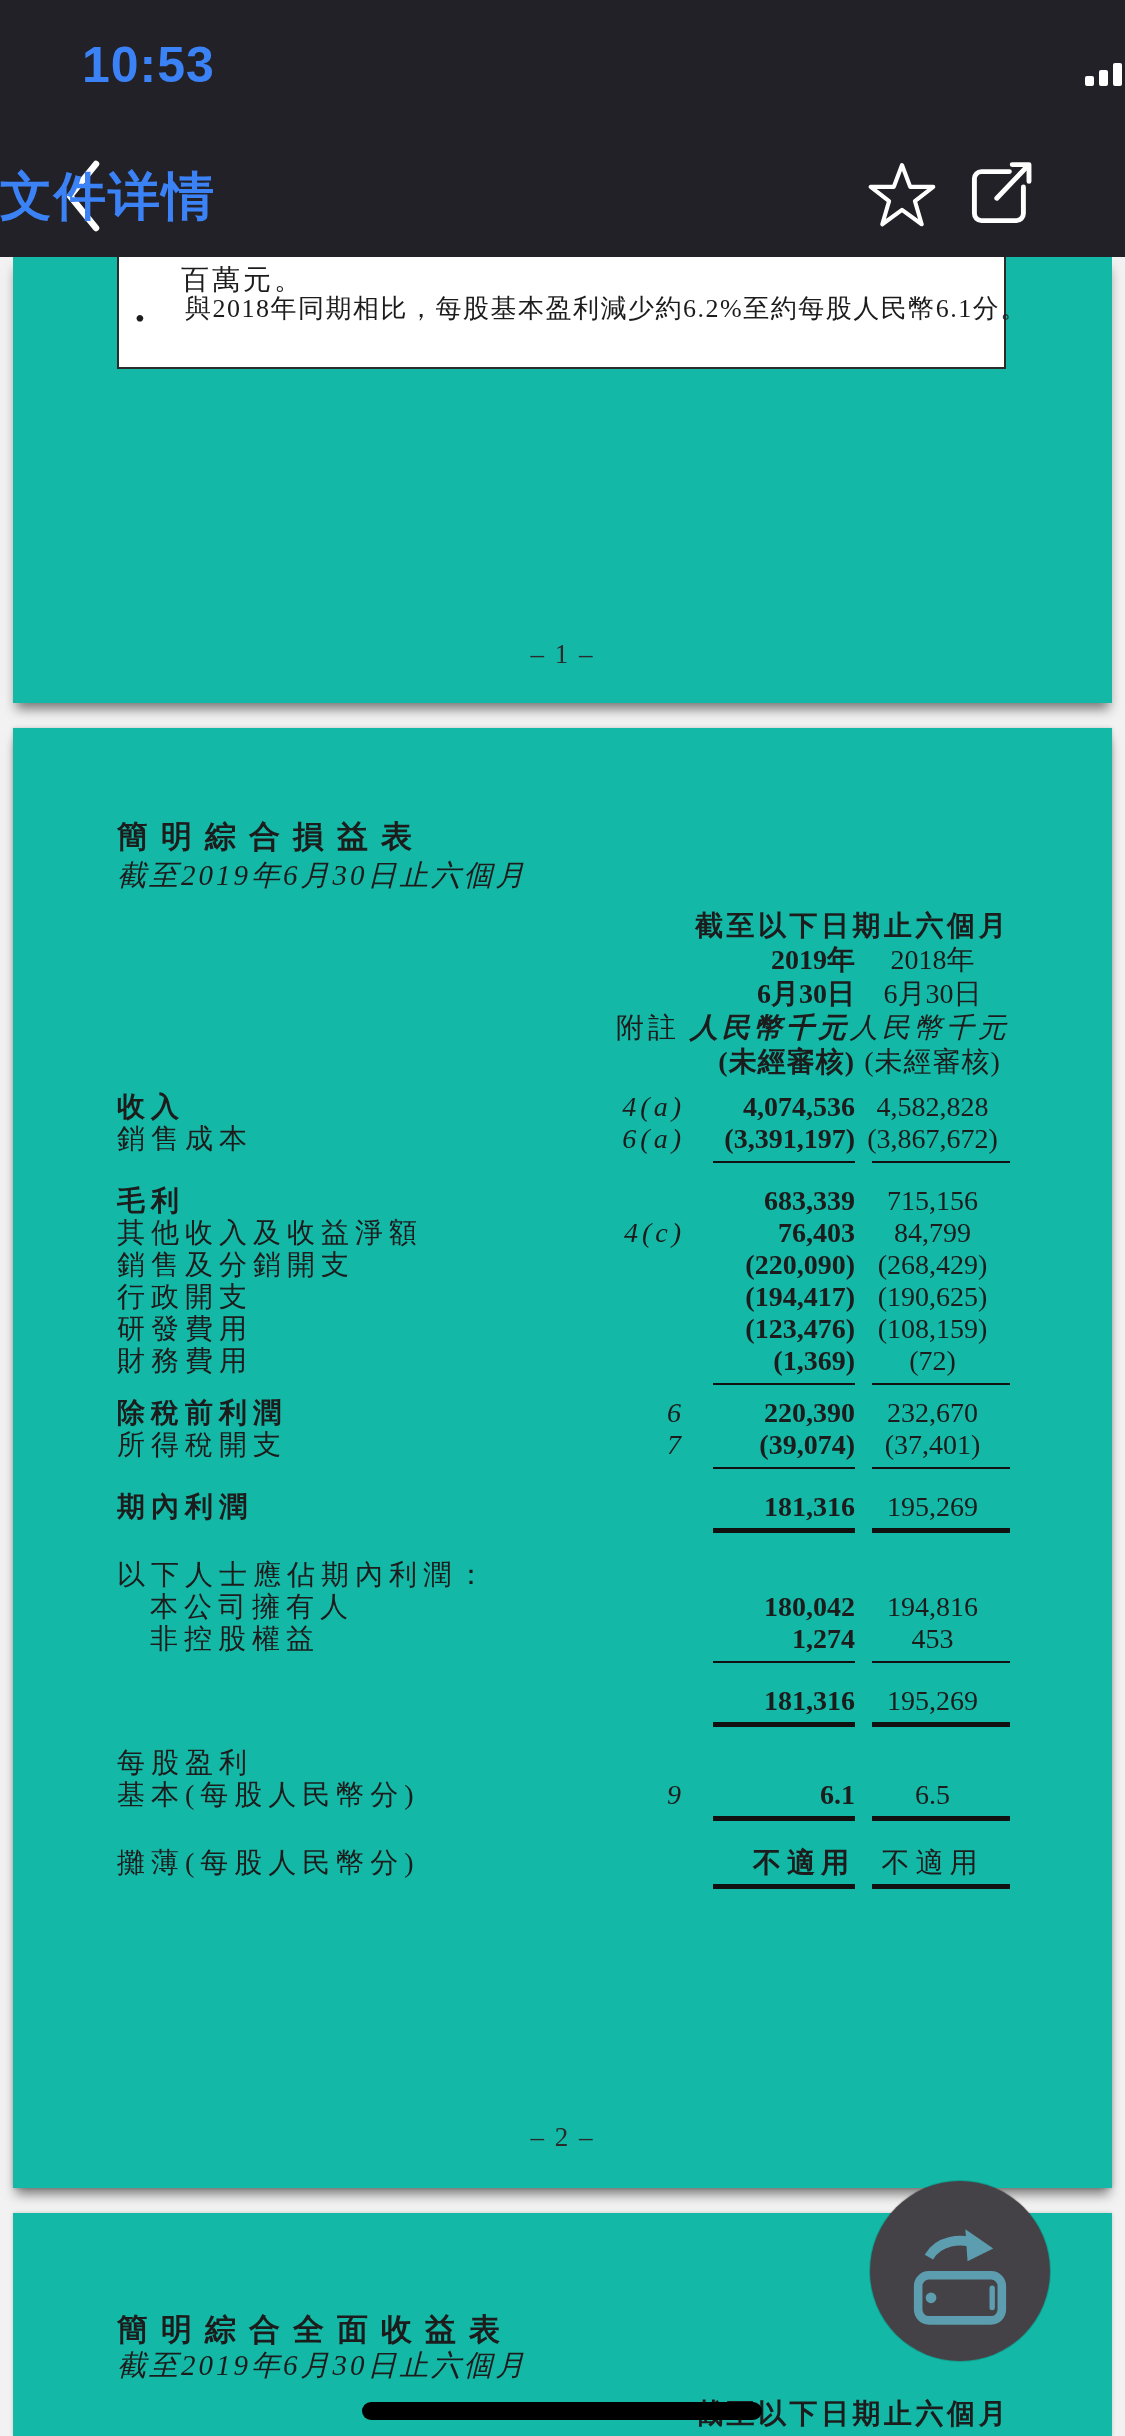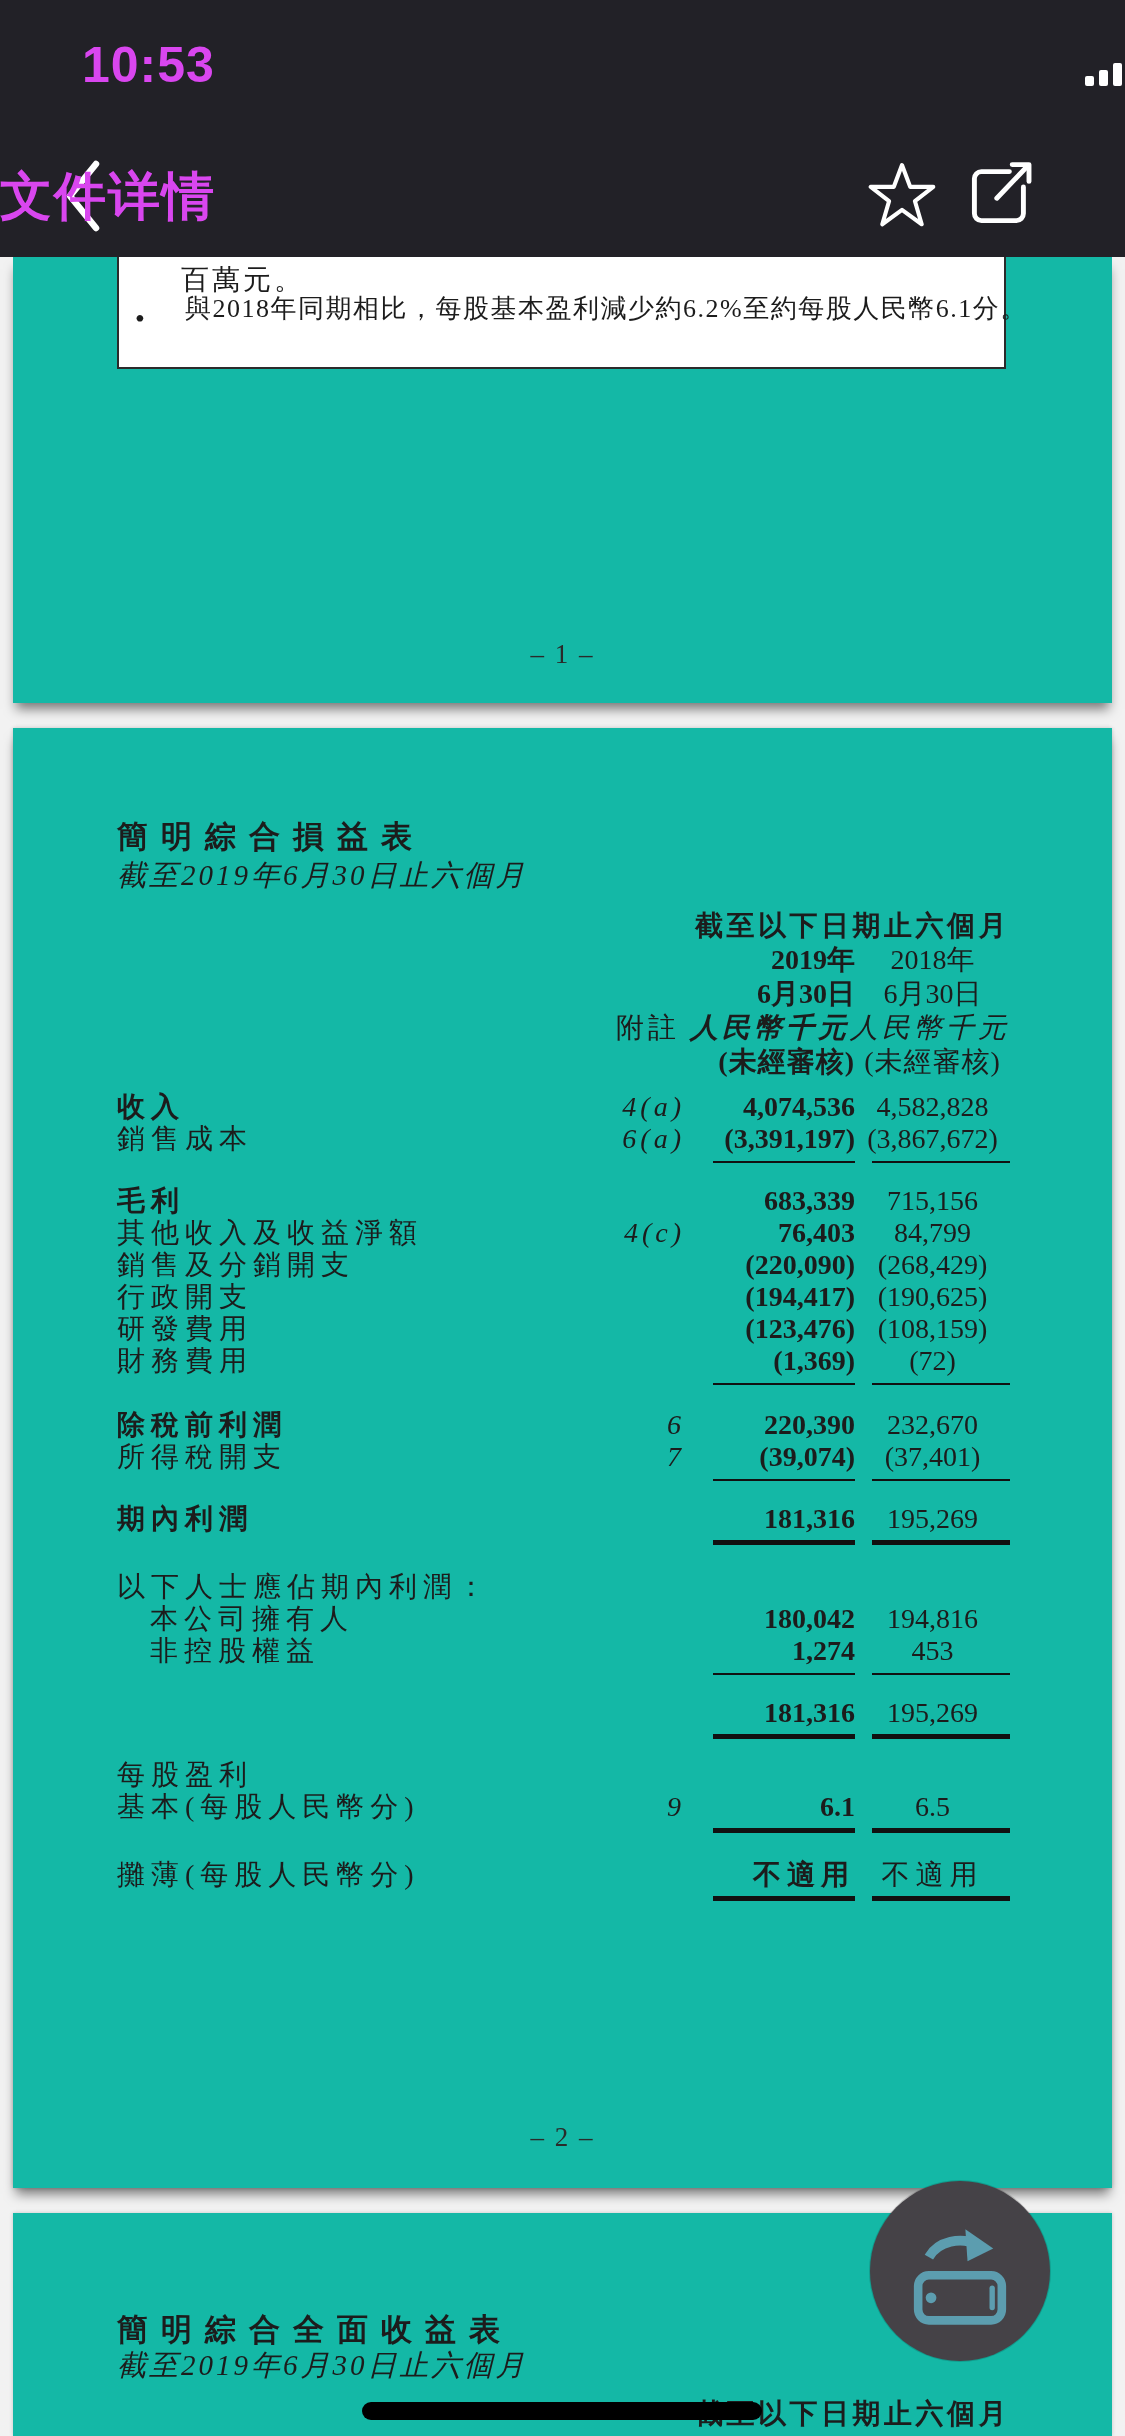--- a/index.html
+++ b/index.html
@@ -8,21 +8,21 @@
     position:relative; width:1125px; height:2436px; overflow:hidden;
     background:#f2f2f2;
     font-family:"Liberation Serif","DejaVu Serif",serif;
     color:#1c1c1c;
   }
 
   
   .top-bar {
     position:absolute; top:0; left:0; width:1125px; height:257px;
     background:#222127; z-index:10;
-    font-family:"Liberation Sans","DejaVu Sans",sans-serif; color:#d946ef;
+    font-family:"Liberation Sans","DejaVu Sans",sans-serif; color:#3b82f6;
   }
   .sb-time {
     position:absolute; left:82px; top:36px; font-size:50px; font-weight:700;
     letter-spacing:1px;
   }
   .sb-icons { position:absolute; right:40px; top:48px; height:40px; }
   .sig { position:absolute; left:0; bottom:2px; width:58px; height:34px; }
   .sig i { position:absolute; bottom:0; width:9px; border-radius:2px; background:#fff; }
   .sig i:nth-child(1){ left:0;  height:10px; }
   .sig i:nth-child(2){ left:14px; height:16px; }
@@ -70,21 +70,21 @@
   .c-label { flex:1 1 auto; letter-spacing:6px; white-space:nowrap; }
   .c-note  { flex:0 0 100px; text-align:right; font-style:italic; letter-spacing:4px; }
   .c-v1    { flex:0 0 170px; text-align:right; font-weight:700; position:relative; white-space:nowrap; }
   .c-v2    { flex:0 0 155px; text-align:center; position:relative; white-space:nowrap; }
   .period-hdr { text-align:right; font-weight:700; font-size:28px; letter-spacing:3.5px; height:34px; line-height:34px; }
   .it { font-style:italic; letter-spacing:4px; }
   .ls1 { letter-spacing:1px; }
   .b { font-weight:700; }
   .ind { padding-left:33px; }
   .rows { margin-top:12px; }
-  .gap-sm { margin-top:32px; }
+  .gap-sm { margin-top:20px; }
   .gap-md { margin-top:30px; }
   .gap-lg { margin-top:36px; }
   .naval { letter-spacing:6px; }
   .ul-thin::after, .ul-thick::after {
     content:""; position:absolute; right:0; background:#111;
   }
   .c-v2.ul-thin::after, .c-v2.ul-thick::after { width:138px; }
   .c-v1.ul-thin::after, .c-v1.ul-thick::after { width:142px; }
   .ul-thin::after  { bottom:-8px; height:2px; }
   .ul-thick::after { bottom:-10px; height:5px; }

